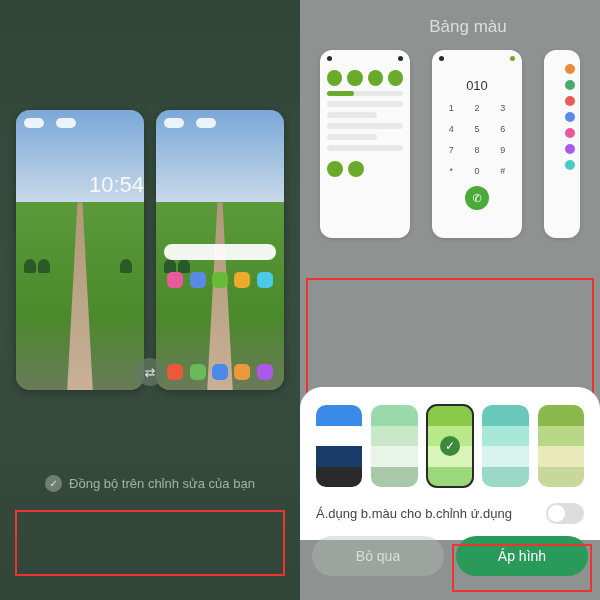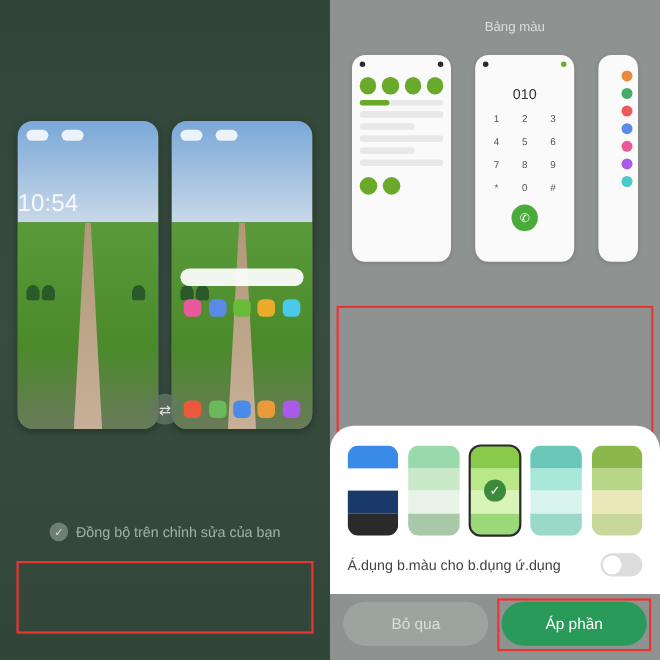--- a/index.html
+++ b/index.html
@@ -14,37 +14,37 @@
   .phone-preview { width: 128px; height: 280px; border-radius: 14px; overflow: hidden; background: #6a8a6a; position: relative; box-shadow: 0 2px 8px rgba(0,0,0,0.3); }
   .sky { height: 33%; background: linear-gradient(180deg, #7aa8d8 0%, #c8d8e8 100%); position: relative; }
   .clouds { position: absolute; top: 8px; left: 8px; right: 8px; height: 14px; display: flex; gap: 12px; }
   .cloud { width: 20px; height: 10px; background: rgba(255,255,255,0.85); border-radius: 6px; }
   .field { height: 67%; background: linear-gradient(180deg, #5a9a3a 0%, #4a8a2a 60%, #6a7a5a 100%); position: relative; }
   .path { position: absolute; bottom: 0; left: 40%; width: 20%; height: 100%;
           background: linear-gradient(180deg, #b09878 0%, #c8b098 100%);
           clip-path: polygon(40% 0, 60% 0, 100% 100%, 0 100%); }
   .tree { position: absolute; top: 30%; width: 12px; height: 14px; background: #2a5a2a; border-radius: 50% 50% 20% 20%; }
   .tree.t1 { left: 8px; } .tree.t2 { left: 22px; } .tree.t3 { right: 12px; }
-  .time { position: absolute; top: 22%; left: 0; right: 0; text-align: left; color: rgba(255,255,255,0.85); font-size: 22px; font-weight: 300; }
+  .time { position: absolute; top: 22%; left: 0; right: 0; text-align: right; color: rgba(255,255,255,0.85); font-size: 22px; font-weight: 300; }
   .search-pill { position: absolute; top: 48%; left: 8px; right: 8px; height: 16px; background: rgba(255,255,255,0.92); border-radius: 10px; }
   .icon-row { position: absolute; left: 8px; right: 8px; display: flex; justify-content: space-around; }
   .icon-row.r1 { top: 58%; } .icon-row.r2 { bottom: 10px; }
   .app-ico { width: 16px; height: 16px; border-radius: 5px; }
   .link-chip { position: absolute; top: 248px; left: 50%; transform: translateX(-50%); width: 28px; height: 28px; border-radius: 50%; background: rgba(100,120,100,0.75); display: grid; place-items: center; color: rgba(255,255,255,0.8); font-size: 13px; z-index: 5; }
   .sync-row { position: absolute; bottom: 108px; left: 0; right: 0; text-align: center; color: rgba(220,230,220,0.65); font-size: 13px; display: flex; align-items: center; justify-content: center; gap: 7px; }
   .check-circle { width: 17px; height: 17px; border-radius: 50%; background: rgba(200,210,200,0.4); display: grid; place-items: center; color: rgba(255,255,255,0.75); font-size: 10px; }
   .highlight-box { position: absolute; border: 2px solid #e33; pointer-events: none; }
   .hb-left { left: 15px; right: 15px; bottom: 24px; height: 66px; }
   .primary-btn-left { position: absolute; left: 24px; right: 24px; bottom: 32px; height: 50px; border-radius: 26px;
     background: rgba(220,225,220,0.72); color: #2a2a2a; font-size: 13px; display: grid; place-items: center; text-align: center; padding: 0 12px; line-height: 1.3; }
   
   
   .right { background: #f5f5f5; }
   .right-top { position: absolute; inset: 0; background: rgba(40,50,45,0.5); }
-  .right-header { position: absolute; top: 17px; left: 0; right: 0; text-align: center; color: #ddd; font-size: 12px; margin-left: 36px; }
+  .right-header { position: absolute; top: 17px; left: 0; right: 0; text-align: center; color: #ddd; font-size: 17px; margin-left: 36px; }
   .theme-previews { position: absolute; top: 50px; left: 0; right: 0; display: flex; justify-content: center; gap: 22px; padding: 0 21px; }
   .theme-card { width: 90px; height: 188px; border-radius: 12px; background: #fafafa; overflow: hidden; flex-shrink: 0; position: relative; box-shadow: 0 1px 4px rgba(0,0,0,0.15); }
   .theme-card.cut { width: 36px; }
   .tc-status { height: 10px; margin: 6px 7px 4px; display: flex; justify-content: space-between; }
   .sdot { width: 5px; height: 5px; border-radius: 50%; background: #2a2a2a; }
   .tc-toggles { margin: 4px 7px; display: flex; gap: 5px; }
   .tog { width: 16px; height: 16px; border-radius: 50%; background: #6aaa2a; }
   .tc-slider { margin: 5px 7px; height: 5px; background: #e8e8e8; border-radius: 3px; position: relative; }
   .tc-slider::before { content: ''; position: absolute; left: 0; top: 0; bottom: 0; width: 35%; background: #6aaa2a; border-radius: 3px; }
   .tc-line { margin: 5px 7px; height: 6px; background: #e8e8e8; border-radius: 3px; }
@@ -60,21 +60,21 @@
   .hb-sheet { left: 6px; right: 6px; top: 278px; height: 244px; }
   .sheet-text { font-size: 12.5px; color: #555; line-height: 1.4; margin-bottom: 16px; }
   .palettes { display: flex; justify-content: space-between; gap: 9px; margin-bottom: 16px; }
   .palette { flex: 1; height: 82px; border-radius: 10px; display: flex; flex-direction: column; overflow: hidden; position: relative; }
   .palette.selected { outline: 2px solid #2a2a2a; outline-offset: -1px; }
   .palette .seg { flex: 1; }
   .checkmark { position: absolute; top: 50%; left: 50%; transform: translate(-50%, -50%); width: 20px; height: 20px; border-radius: 50%; background: #3a8a3a; color: white; display: grid; place-items: center; font-size: 12px; }
   .apply-row { display: flex; align-items: center; justify-content: space-between; font-size: 13px; color: #444; }
   .toggle { width: 38px; height: 21px; border-radius: 12px; background: #ddd; position: relative; }
   .toggle::after { content: ''; position: absolute; left: 2px; top: 2px; width: 17px; height: 17px; border-radius: 50%; background: #fff; }
-  .btn-row { position: absolute; left: 12px; right: 12px; bottom: 13px; display: flex; gap: 12px; }
+  .btn-row { position: absolute; left: 12px; right: 12px; bottom: 24px; display: flex; gap: 12px; }
   .btn { flex: 1; height: 40px; border-radius: 21px; display: grid; place-items: center; font-size: 14px; }
   .btn-skip { background: rgba(180,190,180,0.4); color: rgba(240,245,240,0.7); }
   .btn-apply { background: #2a9a5a; color: #fff; font-weight: 500; }
   .hb-apply { left: 152px; right: 8px; bottom: 8px; height: 48px; }
 </style>
 </head>
 <body>
 
 <div class="container">
 
@@ -223,28 +223,28 @@
             <div class="seg" style="background: rgb(154, 216, 200);"></div>
           </div>
           <div class="palette">
             <div class="seg" style="background: rgb(138, 184, 74);"></div>
             <div class="seg" style="background: rgb(184, 216, 136);"></div>
             <div class="seg" style="background: rgb(232, 232, 184);"></div>
             <div class="seg" style="background: rgb(200, 216, 154);"></div>
           </div>
         </div>
       <div class="apply-row">
-        <span>Á.dụng b.màu cho b.dụng ứ.dụng</span>
+        <span>Á.dụng b.màu cho b.chỉnh ứ.dụng</span>
         <div class="toggle"></div>
       </div>
     </div>
 
     <div class="btn-row">
       <div class="btn btn-skip">
           <span>Bỏ qua</span>
         </div>
       <div class="btn btn-apply">
-          <span>Áp phần</span>
+          <span>Áp hình</span>
         </div>
     </div>
     <div class="highlight-box hb-apply"></div>
   </div>
 </div>
 
 </body></html>

